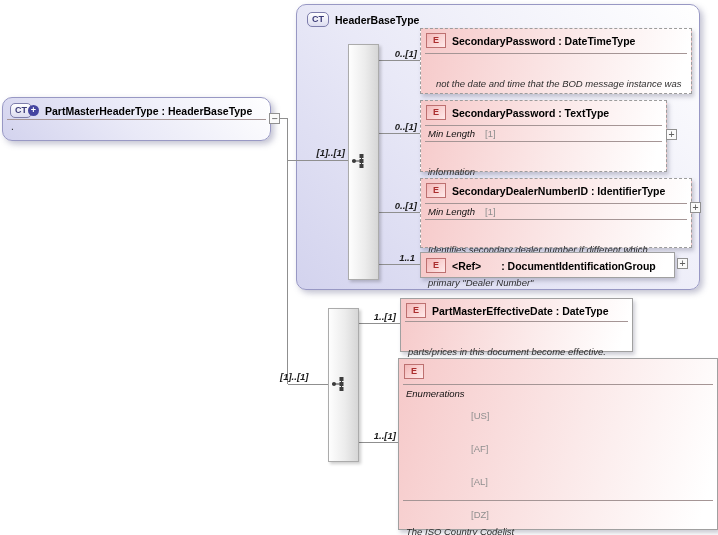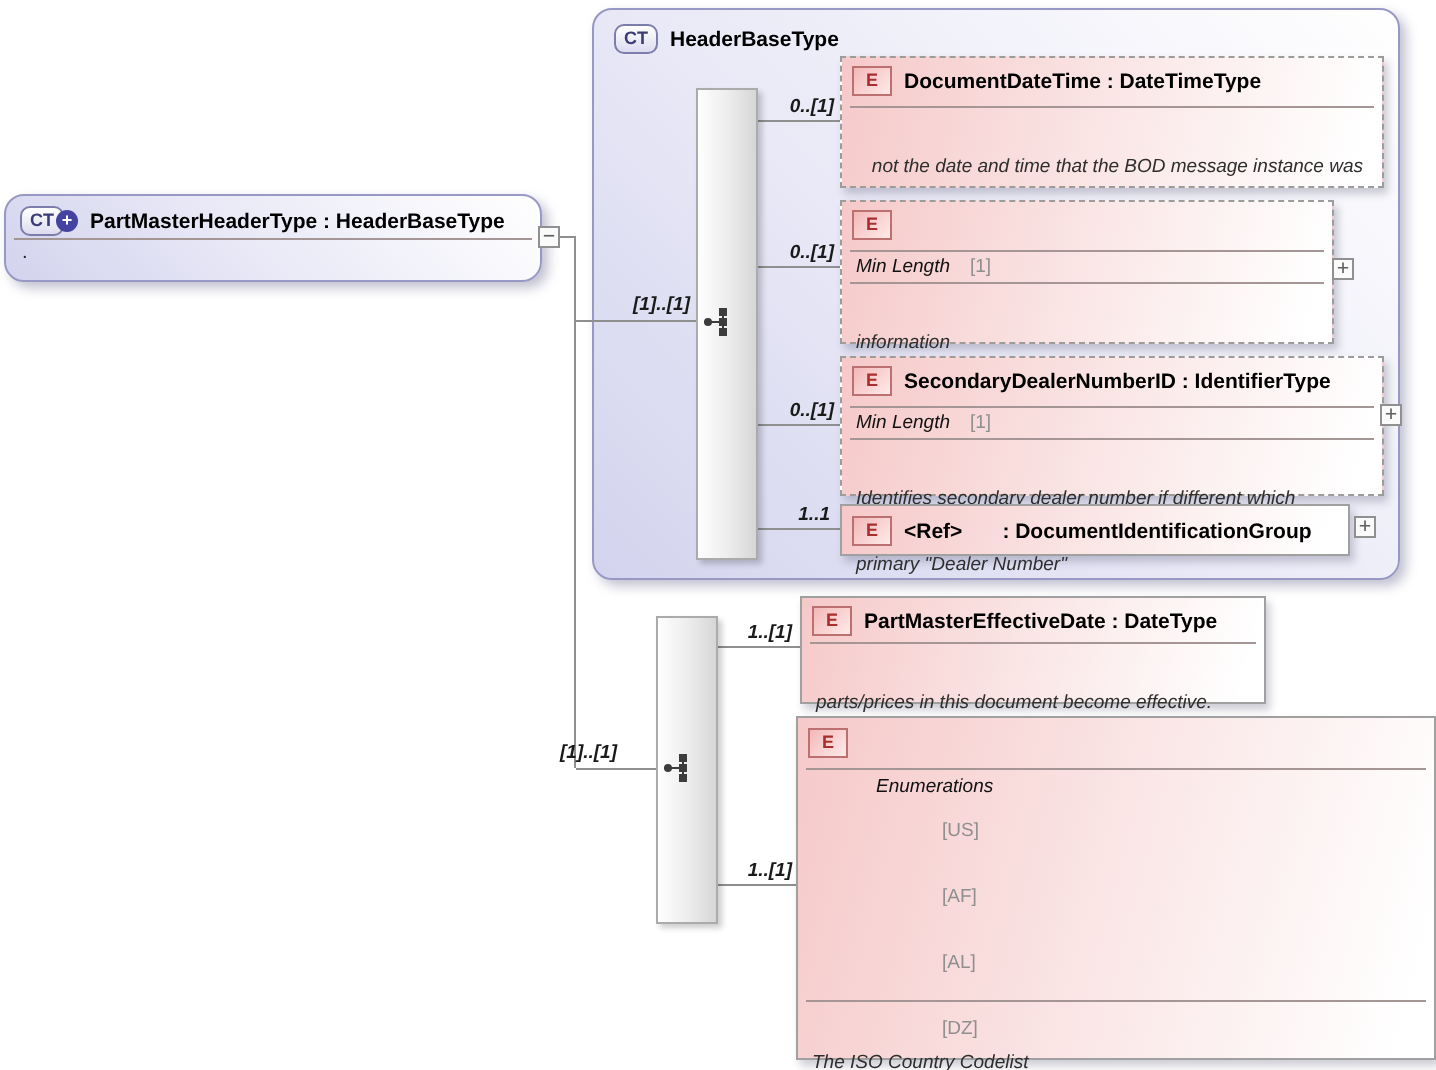--- a/index.html
+++ b/index.html
@@ -131,32 +131,33 @@
   <div class="card t-right" style="left:375px;top:121px;width:42px;">0..[1]</div>
   <div class="card t-right" style="left:375px;top:200px;width:42px;">0..[1]</div>
   <div class="card t-right" style="left:375px;top:252px;width:40px;">1..1</div>
   <div class="card" style="left:280px;top:371px;">[1]..[1]</div>
   <div class="card t-right" style="left:358px;top:311px;width:38px;">1..[1]</div>
   <div class="card t-right" style="left:358px;top:430px;width:38px;">1..[1]</div>
 
   <div class="el-box" style="left:420px;top:28px;width:270px;height:64px;">
     <div class="hdr" style="left:5px;top:4px;">
       <span class="e-icon">E</span>
-      <span class="title">DocumentDateTime : DateTimeType</span>
+      <span class="title">SecondaryPassword : DateTimeType</span>
     </div>
     <div class="divider" style="top:24px;"></div>
     <div class="ann" style="top:27px;">
       <div>   not the date and time that the BOD message instance was</div>
       <div>created.</div>
     </div>
   </div>
 
   <div class="el-box" style="left:420px;top:100px;width:245px;height:70px;">
     <div class="hdr" style="left:5px;top:4px;">
       <span class="e-icon">E</span>
+      <span class="title">SecondaryPassword : TextType</span>
     </div>
     <div class="divider" style="top:24px;"></div>
     <div class="facet-name" style="top:27px;">Min Length</div>
     <div class="facet-val" style="left:64px;top:27px;">[1]</div>
     <div class="divider" style="top:40px;"></div>
     <div class="ann" style="top:43px;">
       <div>information</div>
     </div>
   </div>
   <div class="handle" style="left:666px;top:129px;">+</div>
@@ -195,21 +196,21 @@
     <div class="ann" style="top:25px;">
       <div>parts/prices in this document become effective.</div>
     </div>
   </div>
 
   <div class="el-box solid" style="left:398px;top:358px;width:318px;height:170px;">
     <div class="hdr" style="left:5px;top:5px;">
       <span class="e-icon">E</span>
     </div>
     <div class="divider" style="top:25px;"></div>
-    <div class="facet-name" style="top:29px;margin-left:32px;">Enumerations</div>
+    <div class="facet-name" style="top:29px;">Enumerations</div>
     <div class="facet-val enum-list" style="left:72px;top:29px;">
       <div>[US]</div>
       <div>[AF]</div>
       <div>[AL]</div>
       <div>[DZ]</div>
       
       
       
       
       

